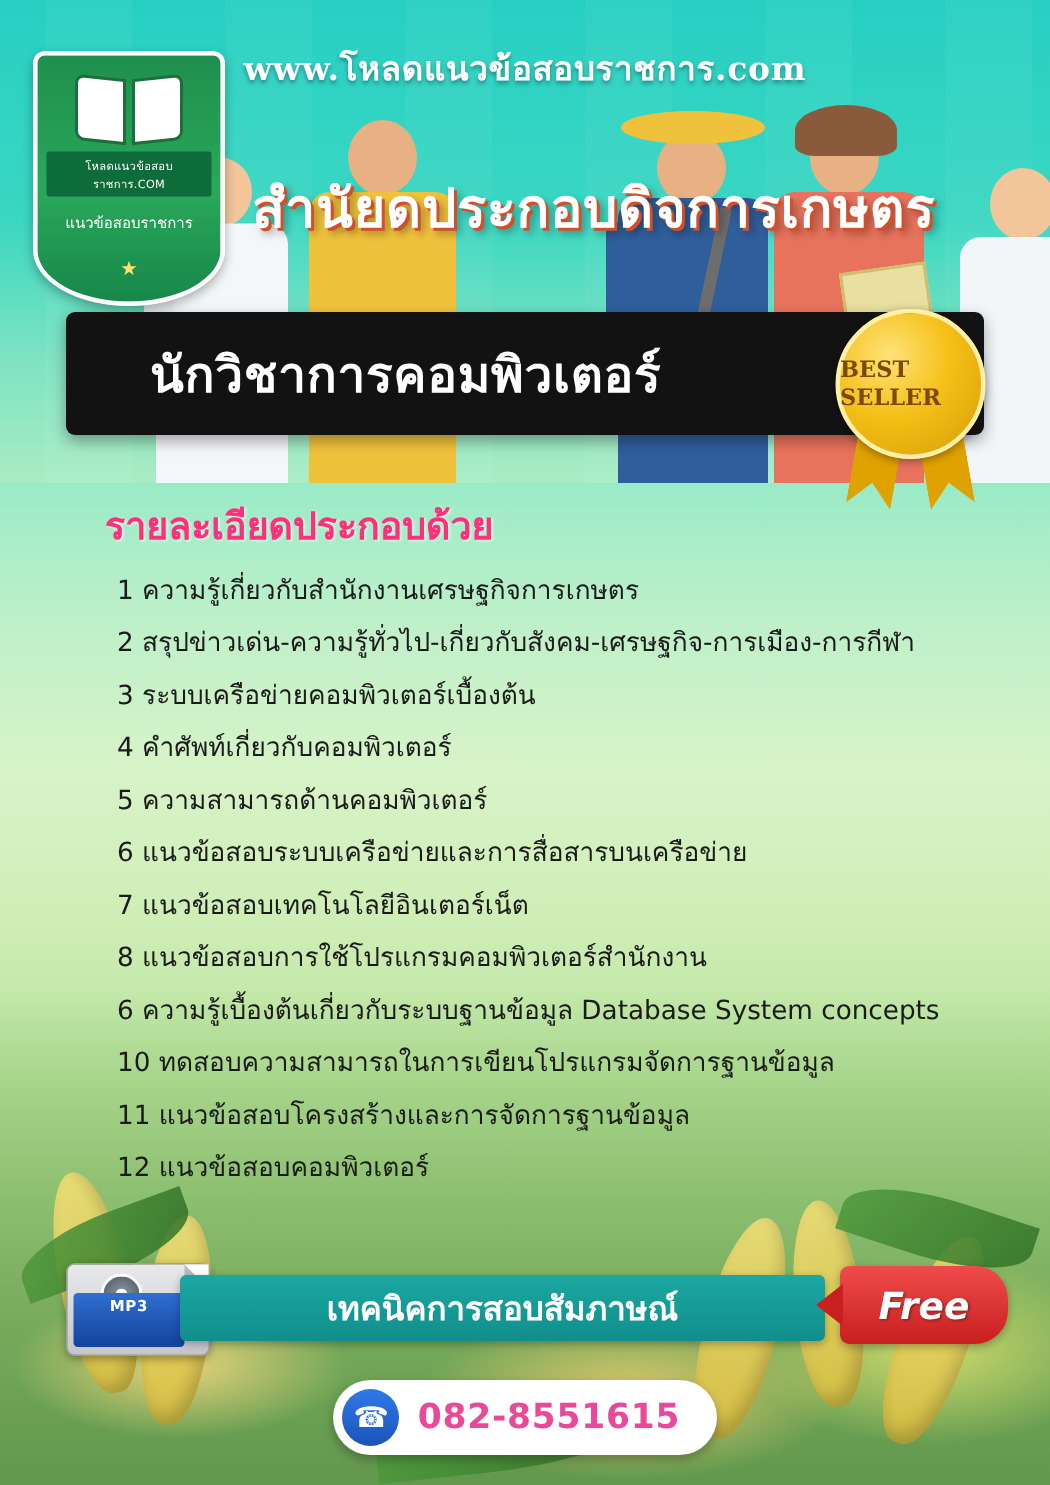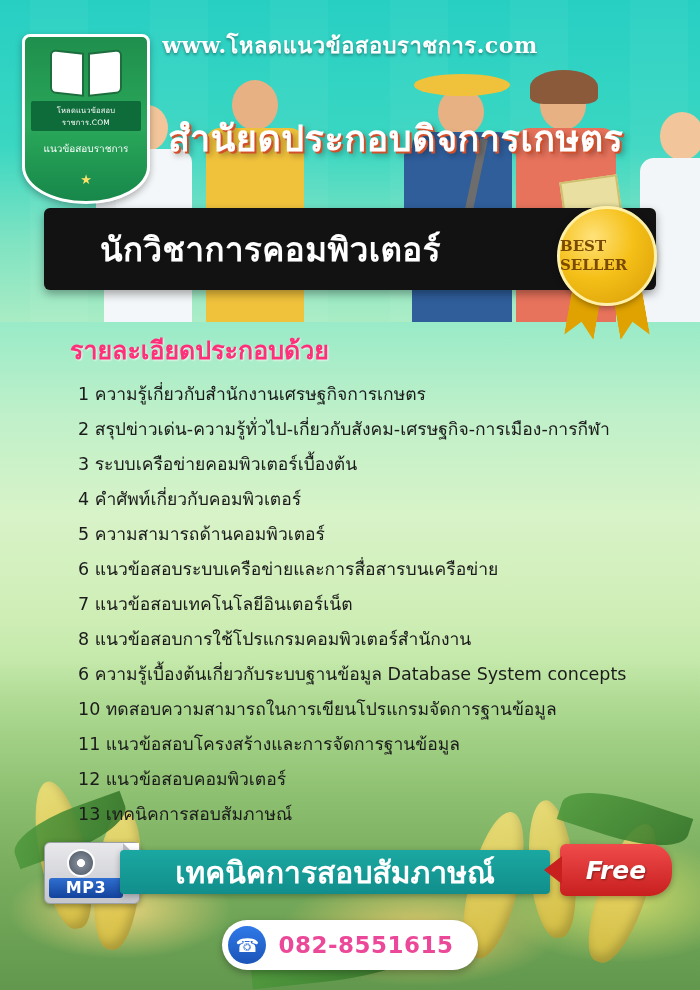--- a/index.html
+++ b/index.html
@@ -146,40 +146,40 @@
   
   .mp3-strip {
     position:absolute; left: 0; bottom: 86px; width: 700px; height: 62px; z-index: 10;
   }
   .mp3-bar {
     position:absolute; left: 120px; top: 8px; width: 430px; height: 44px;
     background: linear-gradient(180deg,#1ba8a2,#118e8c); border-radius: 4px;
     display:flex; align-items:center; justify-content:center;
     box-shadow: 0 2px 6px rgba(0,0,0,.3);
   }
-  .mp3-bar span { color:#ffffff; font-size: 30px; font-weight:bold; }
+  .mp3-bar span { color:#ffffff; font-size: 22px; font-weight:bold; }
   .mp3-icon {
     position:absolute; left: 44px; top: 0px; width: 96px; height: 62px;
     background: linear-gradient(180deg,#e9e9ec,#c4c6cc);
     border-radius: 6px; border:1px solid #9aa0a8;
     box-shadow: 0 2px 6px rgba(0,0,0,.35);
   }
   .mp3-icon .fold {
     position:absolute; right:0; top:0; border-width: 0 16px 16px 0;
     border-style:solid; border-color: #fff #ffffff #b9bcc4 #b9bcc4;
   }
   .mp3-icon .disc {
     position:absolute; left: 22px; top: 6px; width: 28px; height: 28px; border-radius:50%;
     background: radial-gradient(circle, #fff 0 22%, #7e8794 24%, #4a5561 100%);
     border:2px solid #fff;
   }
   .mp3-icon .tag {
-    position:absolute; left: 4px; bottom: 5px; width: 74px; height: 20px;
+    position:absolute; left: 4px; bottom: 5px; width: 74px; height: 36px;
     background: linear-gradient(180deg,#2f6fd0,#13439c); border-radius:3px;
-    color:#fff; font-size: 16px; font-weight:bold; text-align:center; line-height:20px;
+    color:#fff; font-size: 10px; font-weight:bold; text-align:center; line-height:20px;
     letter-spacing:.5px;
   }
   .free-badge {
     position:absolute; right: 28px; top: 2px; width: 112px; height: 52px;
     background: linear-gradient(180deg,#f04b4b,#c81f1f);
     border-radius: 6px 22px 22px 6px;
     box-shadow: 0 2px 6px rgba(0,0,0,.3);
     display:flex; align-items:center; justify-content:center;
   }
   .free-badge span {
@@ -307,21 +307,20 @@
     <li>3 ระบบเครือข่ายคอมพิวเตอร์เบื้องต้น</li>
     <li>4 คำศัพท์เกี่ยวกับคอมพิวเตอร์</li>
     <li>5 ความสามารถด้านคอมพิวเตอร์</li>
     <li>6 แนวข้อสอบระบบเครือข่ายและการสื่อสารบนเครือข่าย</li>
     <li>7 แนวข้อสอบเทคโนโลยีอินเตอร์เน็ต</li>
     <li>8 แนวข้อสอบการใช้โปรแกรมคอมพิวเตอร์สำนักงาน</li>
     <li>6 ความรู้เบื้องต้นเกี่ยวกับระบบฐานข้อมูล Database System concepts</li>
     <li>10 ทดสอบความสามารถในการเขียนโปรแกรมจัดการฐานข้อมูล</li>
     <li>11 แนวข้อสอบโครงสร้างและการจัดการฐานข้อมูล</li>
     <li>12 แนวข้อสอบคอมพิวเตอร์</li>
-    <li>13 เทคนิคการสอบสัมภาษณ์</li>
   </ul>
 
   <div class="mp3-strip">
     <div class="mp3-icon">
       <div class="fold"></div>
       <div class="disc"></div>
       <div class="tag">MP3</div>
     </div>
     <div class="mp3-bar">
       <span>เทคนิคการสอบสัมภาษณ์</span>

